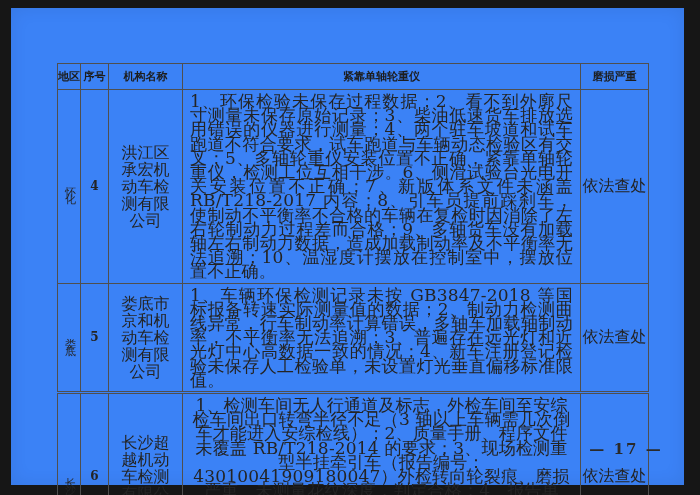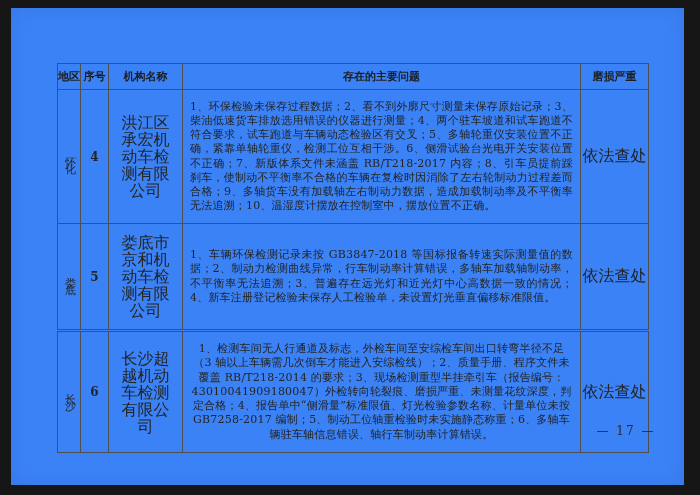--- a/index.html
+++ b/index.html
@@ -60,39 +60,39 @@
     font-weight: bold;
   }
   td.org-cell {
     text-align: center;
     vertical-align: middle;
     font-size: 16px;
     line-height: 17px;
     padding: 0 5px;
   }
   td.problems-cell {
-    font-size: 11px;
+    font-size: 17px;
     line-height: 14.2px;
     text-align: justify;
     vertical-align: middle;
     padding: 4px 7px;
     letter-spacing: 0.2px;
   }
   td.action-cell {
     text-align: center;
     vertical-align: middle;
     font-size: 16px;
   }
   .page-number {
     position: absolute;
-    left: 560px; top: 416px;
+    left: 560px; top: 432px;
     width: 110px;
     text-align: center;
-    font-size: 12px;
-    font-weight: normal;
+    font-size: 15px;
+    font-weight: bold;
     color: #2a2a2a;
     letter-spacing: 2px;
   }
 </style>
 </head>
 <body>
 
 <div class="page">
 
   <table class="doc-table">
@@ -101,21 +101,21 @@
       <col style="width:28px">
       <col style="width:74px">
       <col style="width:398px">
       <col style="width:68px">
     </colgroup>
     <thead>
       <tr>
         <th>地区</th>
         <th>序号</th>
         <th>机构名称</th>
-        <th>存在的主要问题</th>
+        <th>紧靠单轴轮重仪</th>
         <th>磨损严重</th>
       </tr>
     </thead>
     <tbody>
       <tr class="r0">
         <td class="region-cell"><span class="vert">怀化</span></td>
         <td class="index-cell">4</td>
         <td class="org-cell">洪江区承宏机动车检测有限公司</td>
         <td class="problems-cell">1、环保检验未保存过程数据；2、看不到外廓尺寸测量未保存原始记录；3、柴油低速货车排放选用错误的仪器进行测量；4、两个驻车坡道和试车跑道不符合要求，试车跑道与车辆动态检验区有交叉；5、多轴轮重仪安装位置不正确，紧靠单轴轮重仪，检测工位互相干涉。6、侧滑试验台光电开关安装位置不正确；7、新版体系文件未涵盖 RB/T218-2017 内容；8、引车员提前踩刹车，使制动不平衡率不合格的车辆在复检时因消除了左右轮制动力过程差而合格；9、多轴货车没有加载轴左右制动力数据，造成加载制动率及不平衡率无法追溯；10、温湿度计摆放在控制室中，摆放位置不正确。</td>
         <td class="action-cell">依法查处</td>

